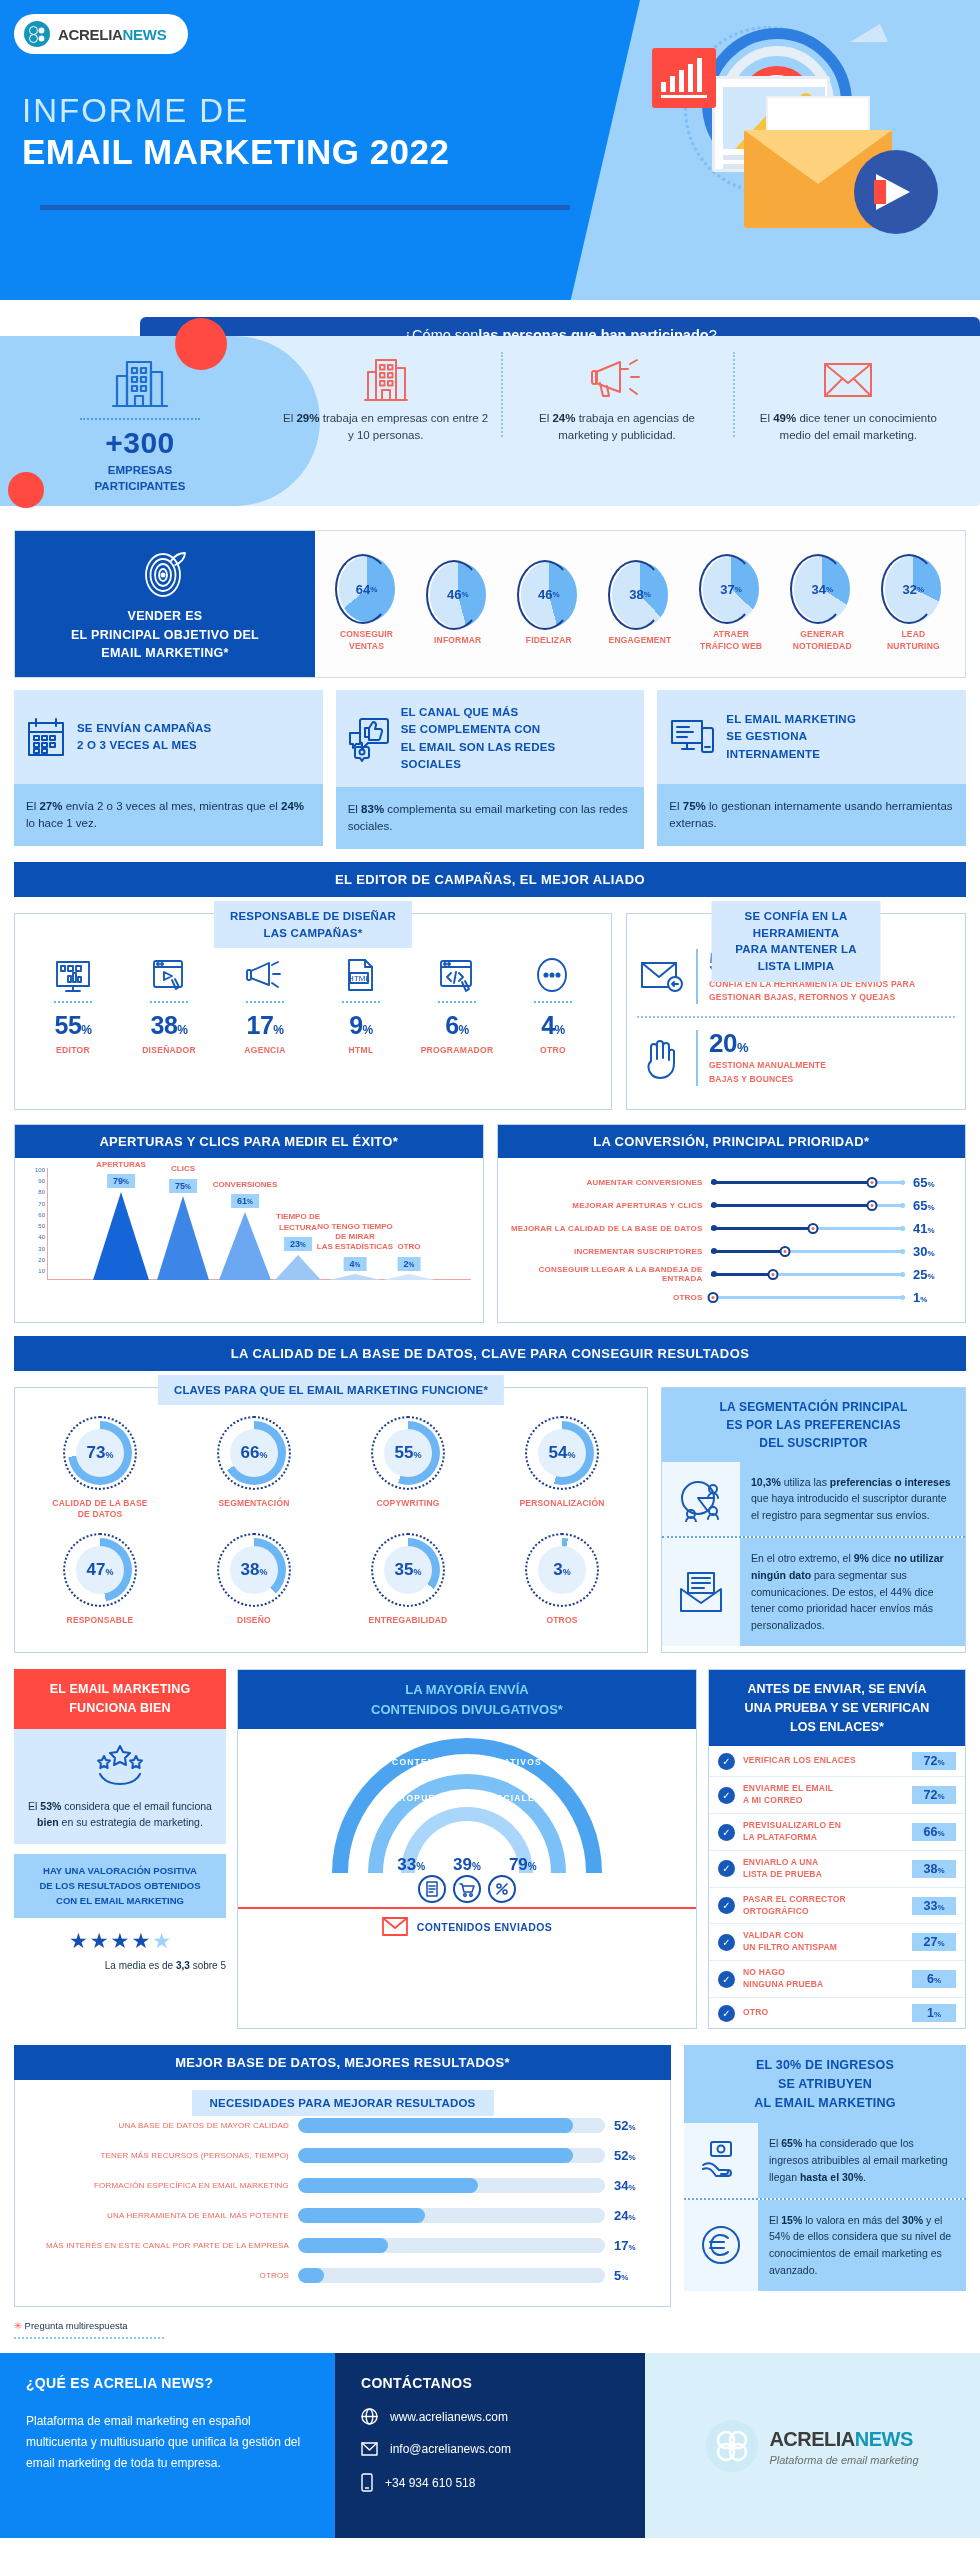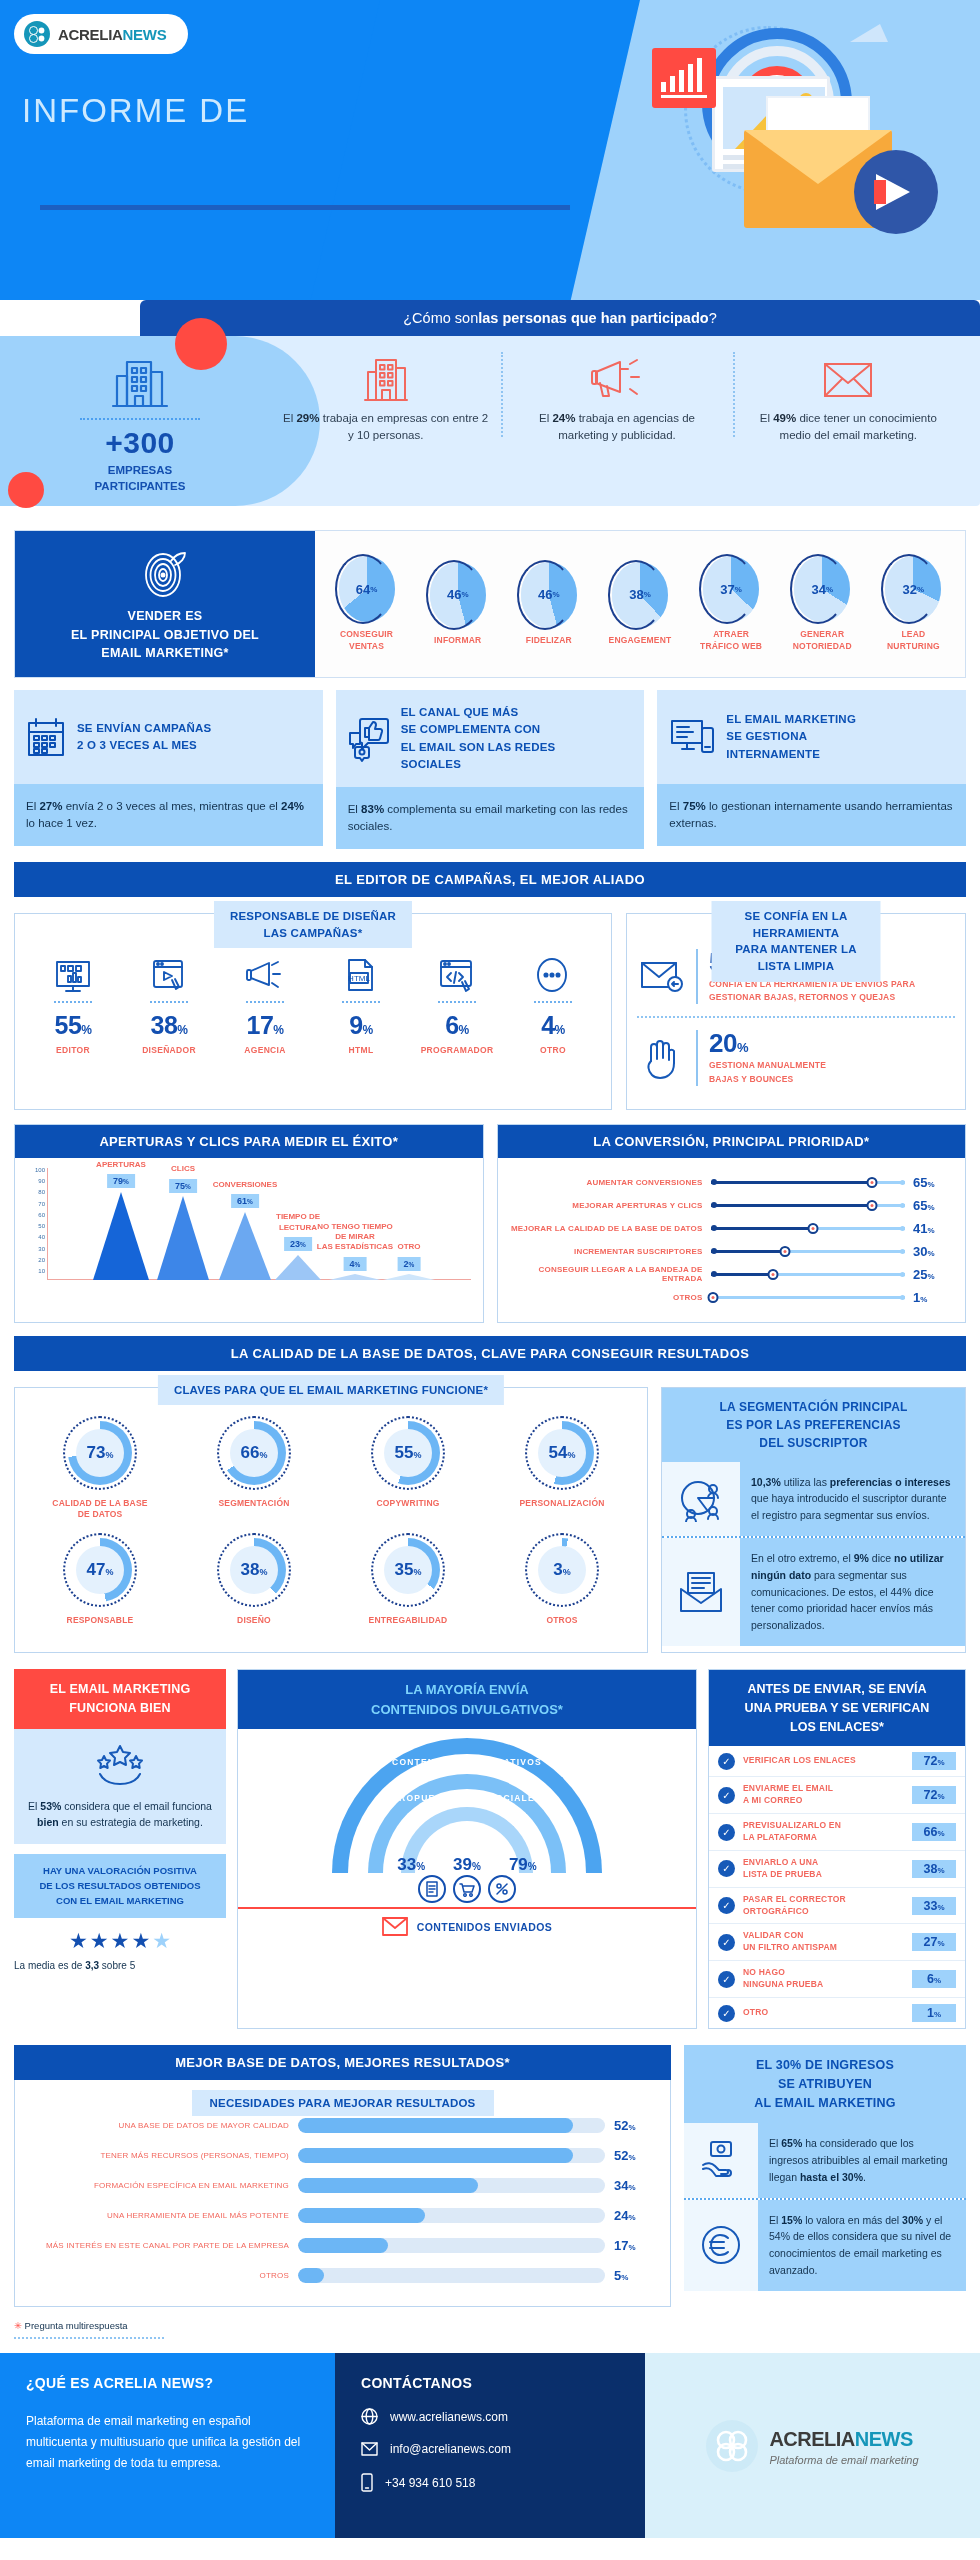--- a/index.html
+++ b/index.html
@@ -63,21 +63,21 @@
   .mega::before{ content:''; position:absolute; left:22px; top:24px; width:0;height:0;
       border-top:18px solid transparent;border-bottom:18px solid transparent;border-left:34px solid #fff;}
   .mega::after { content:''; position:absolute; left:20px; top:30px; width:12px; height:24px; background:#ff4a42;}
   .plane { position:absolute; left:258px; top:6px; width:0;height:0;
       border-left:30px solid transparent; border-bottom:18px solid #cfe6fb; border-right:8px solid transparent;}
   .dots-arc { position:absolute; left:92px; top:8px; width:168px; height:168px; border-radius:50%;
       border:3px dotted #7fbdf5; }
 
   
   .secA { position:relative; height:220px; background:#fff; }
-  .ribbon { position:absolute; left:140px; top:0; right:0; height:36px; background:#134fb0;
+  .ribbon { position:absolute; left:140px; top:17px; right:0; height:36px; background:#134fb0;
             border-radius:6px 6px 0 0; color:#fff; font-size:14.5px; display:flex; align-items:center;
             justify-content:center; }
   .ribbon b{ font-weight:bold; }
   .panelA { position:absolute; left:0; top:36px; right:0; height:170px; background:#ddeeff; border-radius:0 0 4px 4px;}
   .blobA { position:absolute; left:0; top:36px; width:320px; height:170px; background:#9ed2fb;
            border-radius:0 100px 100px 0; }
   .dotRedA{ position:absolute; left:175px; top:18px; width:52px; height:52px; border-radius:50%; background:#ff4a42;}
   .dotRedB{ position:absolute; left:8px; top:172px; width:36px; height:36px; border-radius:50%; background:#ff4a42;}
   .plead { position:absolute; left:70px; top:56px; width:140px; text-align:center; color:#134fb0; }
   .plead .big { font-size:30px; font-weight:bold; letter-spacing:.5px; }
@@ -298,20 +298,21 @@
   <div class="hdr">
     <div class="hdr-right"></div>
     <div class="hdr-diag"></div>
 
     <div class="logo-pill">
       <span class="logo-mark"></span>
       <span class="logo-txt"><span style="color:#3c3c3b">ACRELIA</span><span>NEWS</span></span>
     </div>
 
     <div class="hdr-t1">INFORME DE</div>
+    <div class="hdr-t2">EMAIL MARKETING 2022</div>
     <div class="hdr-rule"></div>
 
     <div class="ill">
       <div class="dots-arc"></div>
       <div class="plane"></div>
       <div class="ring"></div>
       <div class="ring2"></div>
       <div class="ring3"></div>
       <div class="ring4"></div>
       <div class="card">
@@ -963,21 +964,21 @@
       <div class="worksNote" style="white-space:pre-line">HAY UNA VALORACIÓN POSITIVA
 DE LOS RESULTADOS OBTENIDOS
 CON EL EMAIL MARKETING</div>
       <div class="stars">
           <span>★</span>
           <span>★</span>
           <span>★</span>
           <span>★</span>
           <span class="off">★</span>
         </div>
-      <div class="worksAvg" style="text-align:left"><span>La media es de </span><b>3,3</b><span> sobre 5</span></div>
+      <div class="worksAvg" style="text-align:right"><span>La media es de </span><b>3,3</b><span> sobre 5</span></div>
     </div>
 
     <div class="sendBox">
       <div class="sendHead" style="white-space:pre-line">LA MAYORÍA ENVÍA
 CONTENIDOS DIVULGATIVOS*</div>
       <div class="arcWrap">
         <div class="arc" style="width:270px;height:135px;bottom:34px;border-width:16px;border-color:#4ca4f0;"></div>
         <div class="arc" style="width:198px;height:99px;bottom:34px;border-width:15px;border-color:#7bc0f7;"></div>
         <div class="arc" style="width:132px;height:66px;bottom:34px;border-width:14px;border-color:#a9d6fa;"></div>
         <div class="arcLbl" style="top:28px">CONTENIDOS DIVULGATIVOS</div>

